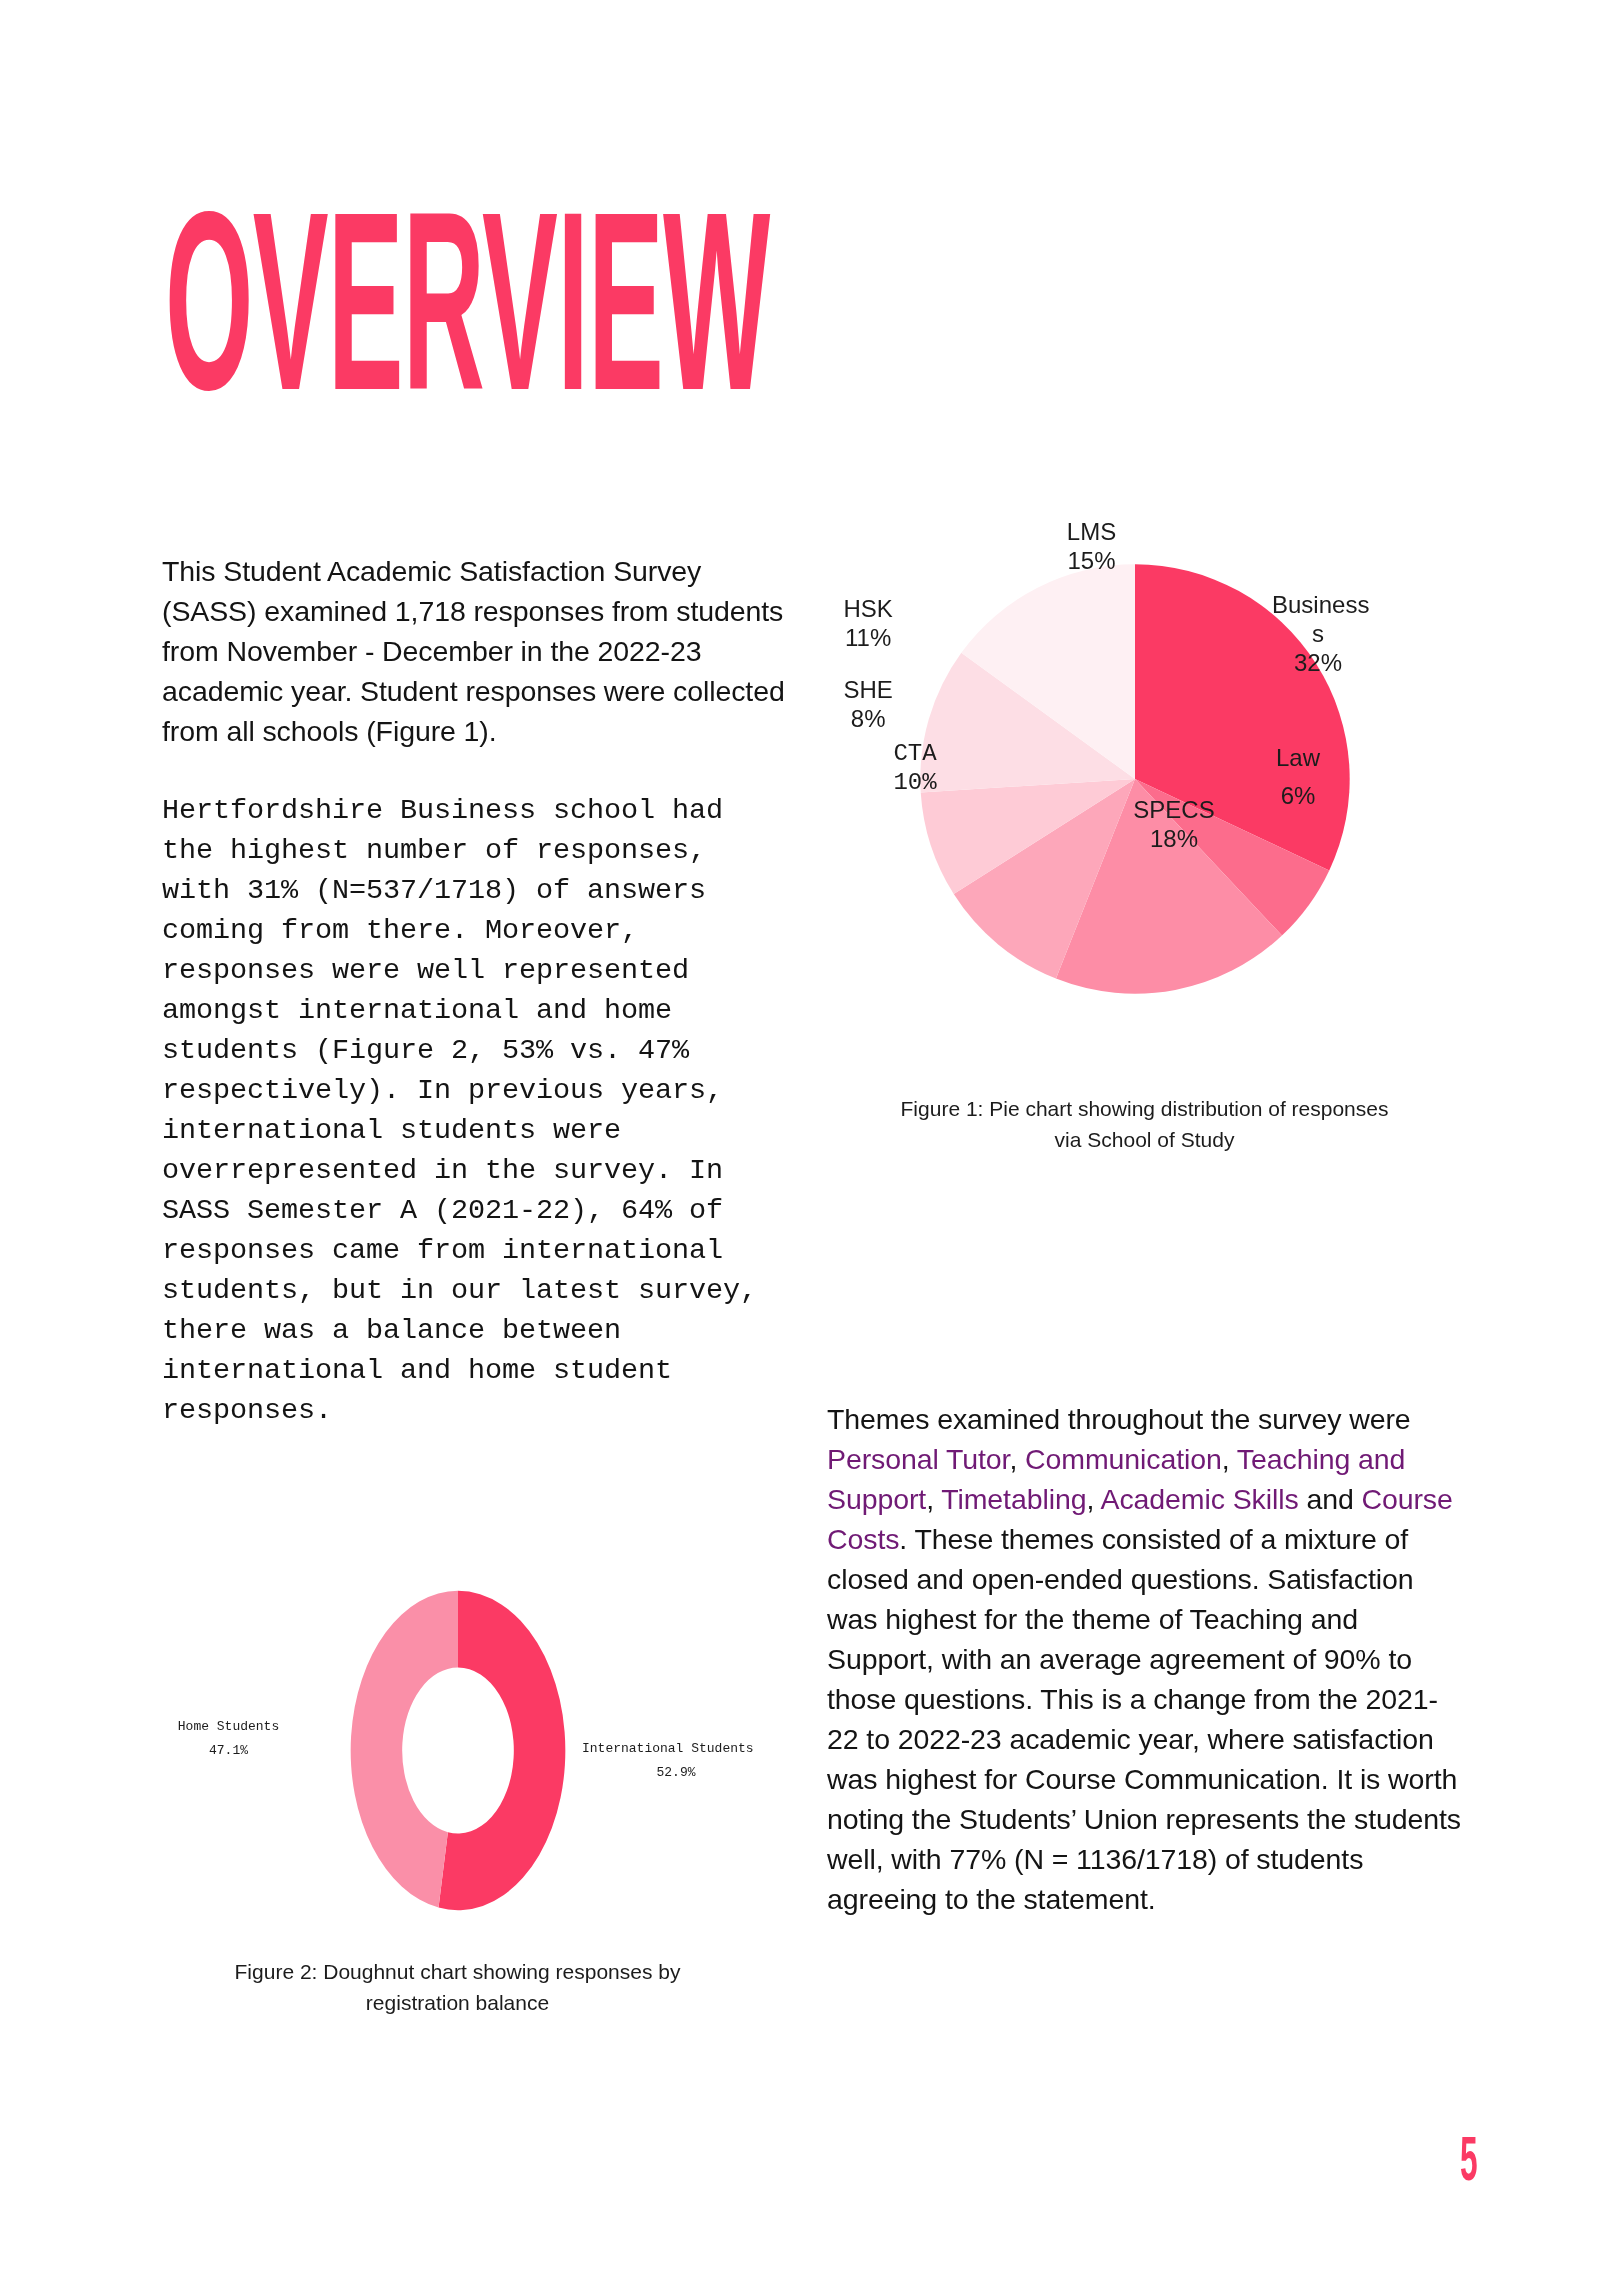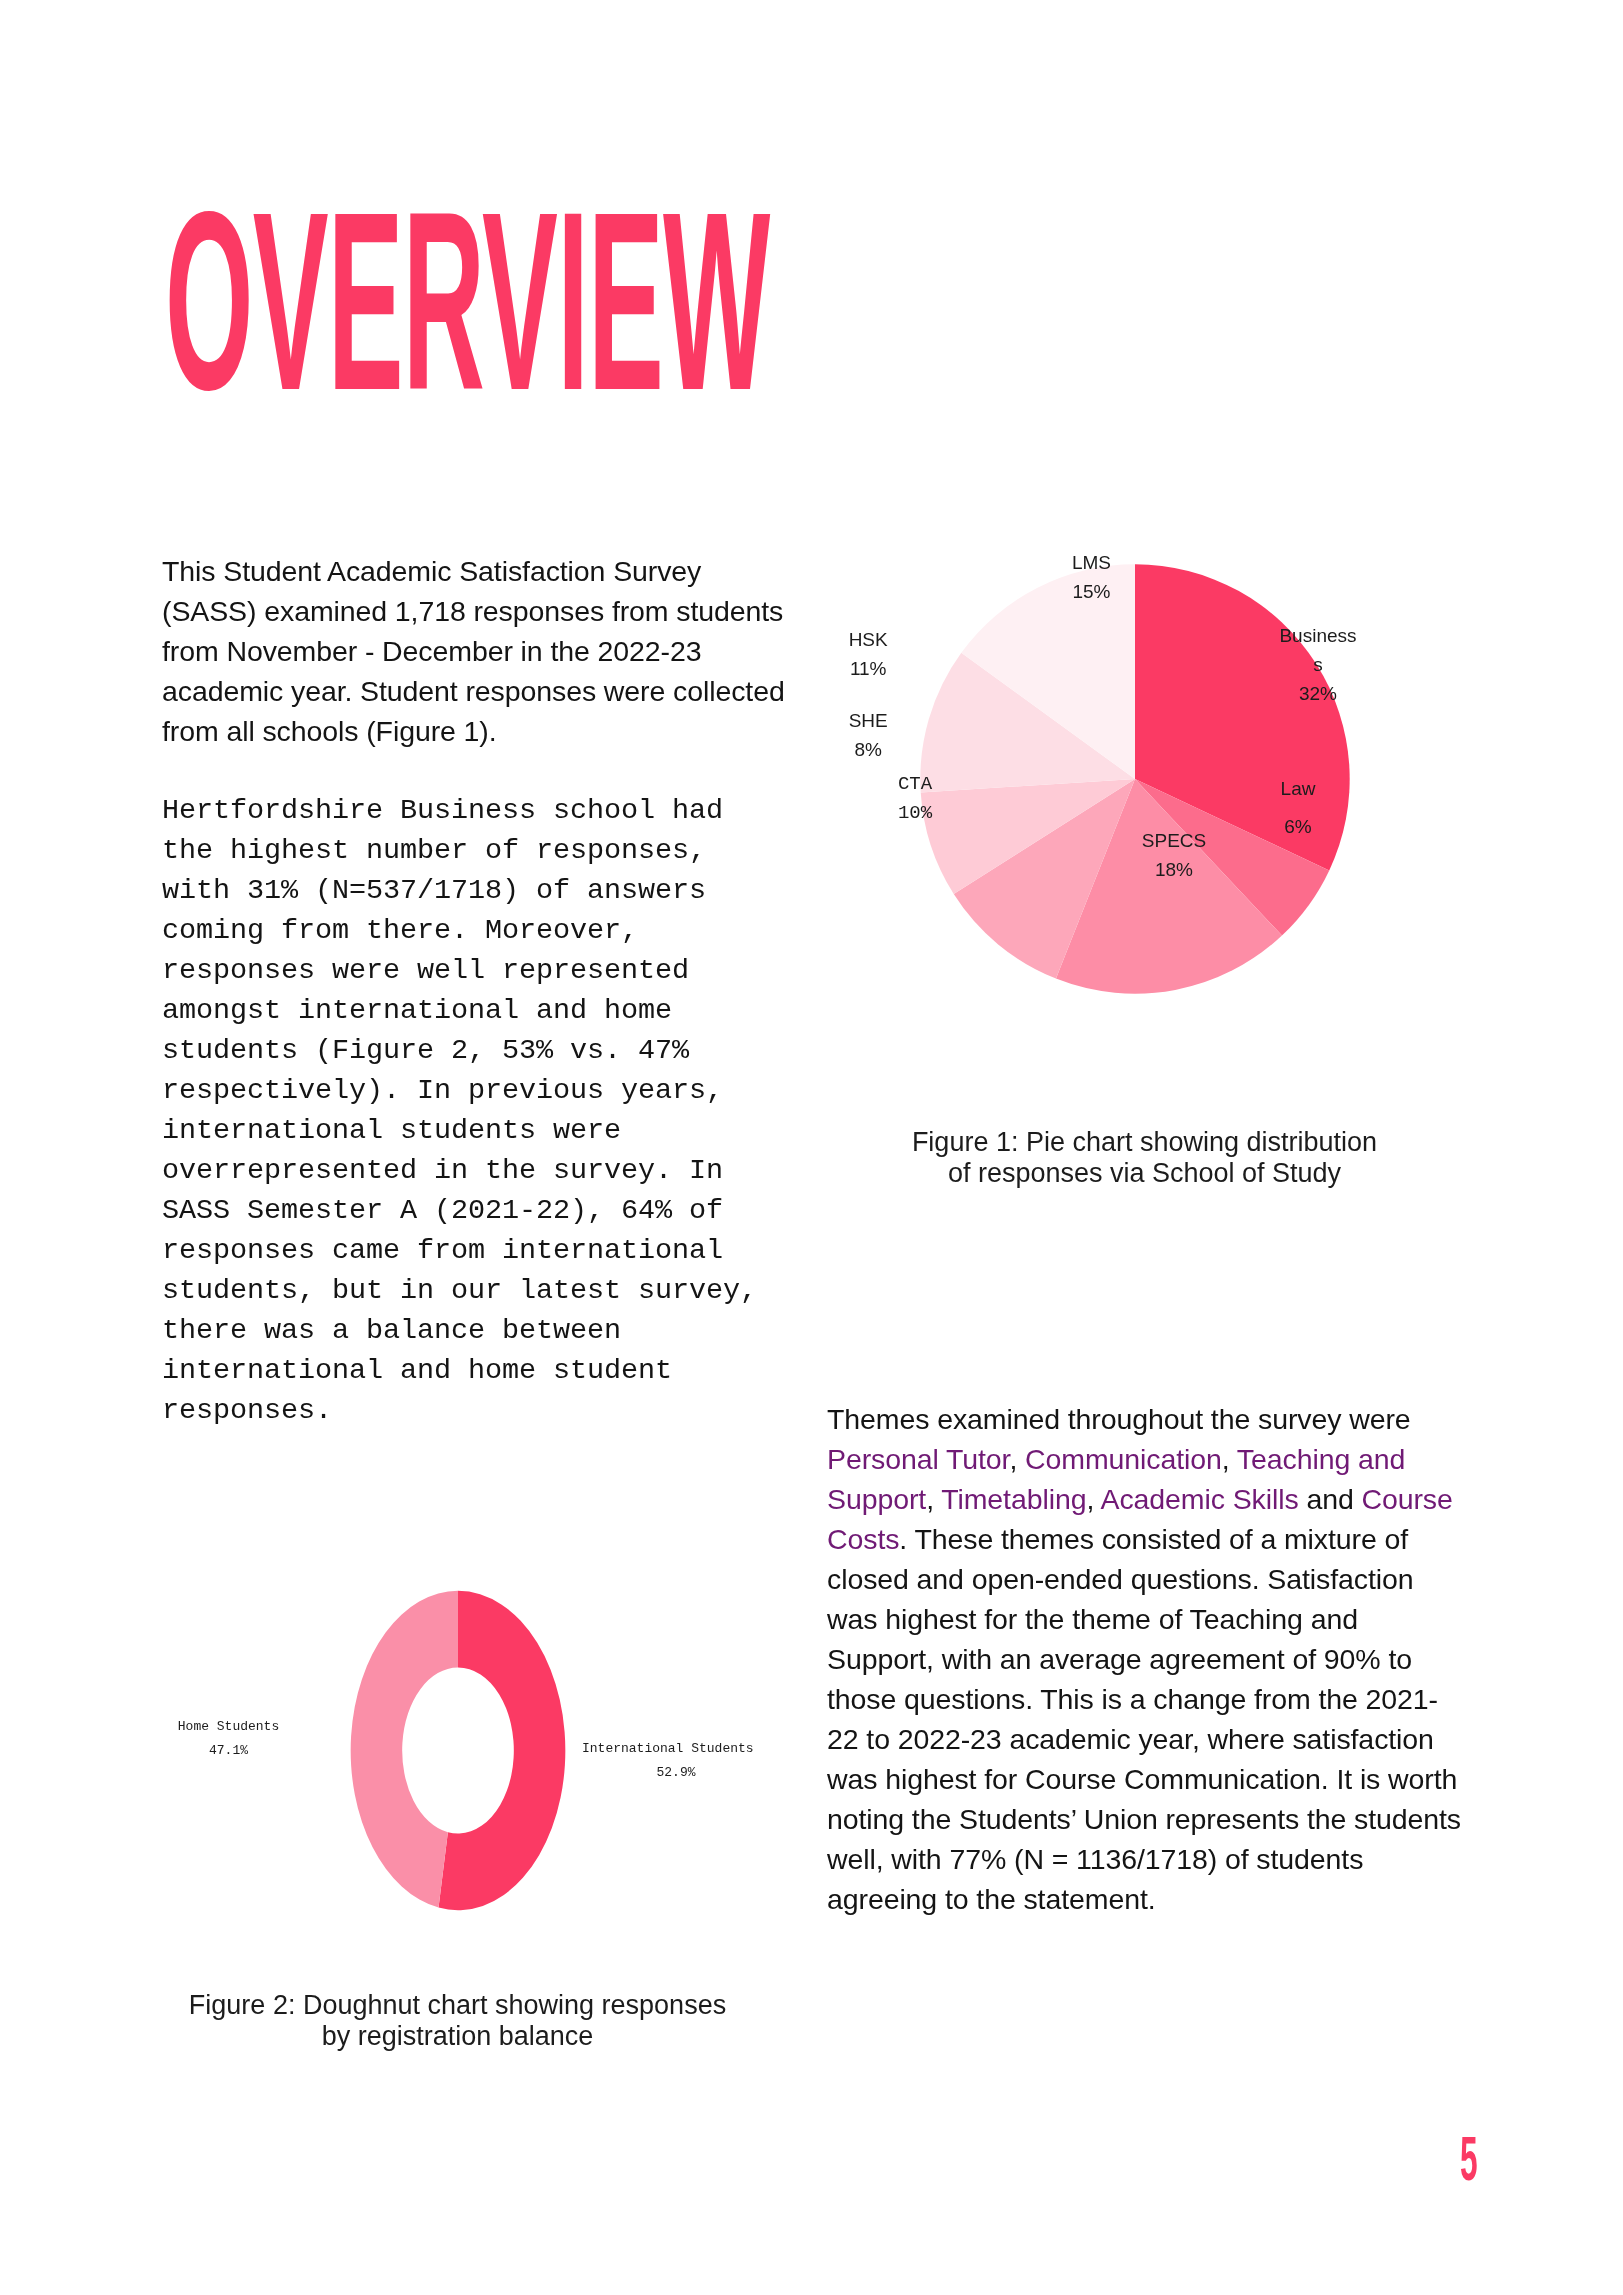--- a/index.html
+++ b/index.html
@@ -66,36 +66,34 @@
     left: 105px;
     top: 46px;
     width: 432px;
     height: 432px;
   }
   #pie-svg { display: block; width: 432px; height: 432px; }
 
   .pie-label {
     position: absolute;
     font-family: "Liberation Sans", sans-serif;
-    font-size: 19px;
+    font-size: 24px;
     line-height: 29px;
     color: #1c1c1c;
     text-align: center;
     white-space: normal;
-    margin-top: 31px;
   }
 
   .fig-caption {
     position: absolute;
     font-family: "Liberation Sans", sans-serif;
-    font-size: 27px;
+    font-size: 21px;
     line-height: 31px;
     color: #1c1c1c;
     text-align: center;
-    margin-top: 34px;
   }
   #fig1-caption { left: 85px; top: 576px; width: 491px; }
 
   
   #figure2 {
     position: absolute;
     left: 124px;
     top: 1570px;
     width: 674px;
     height: 471px;

